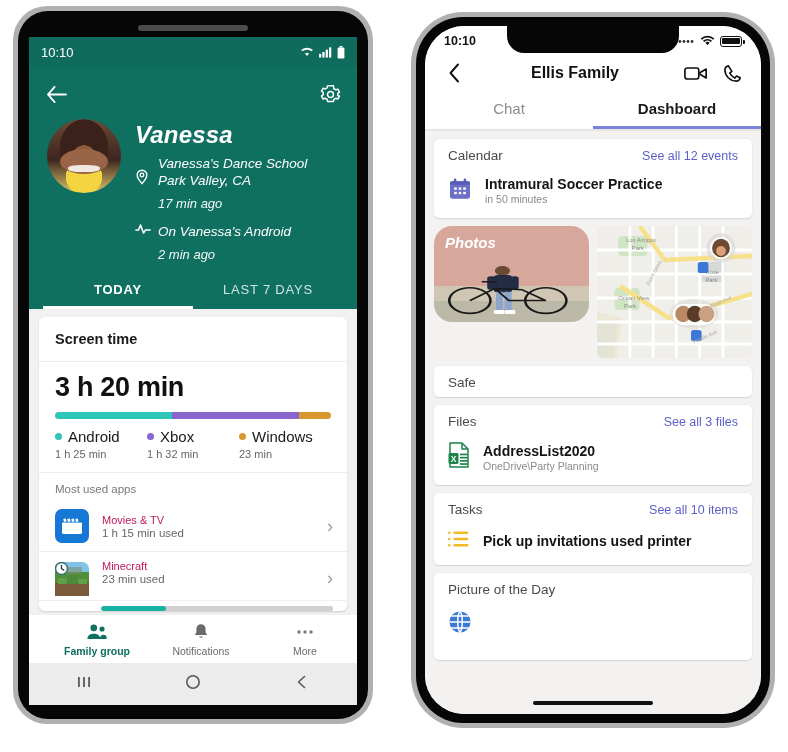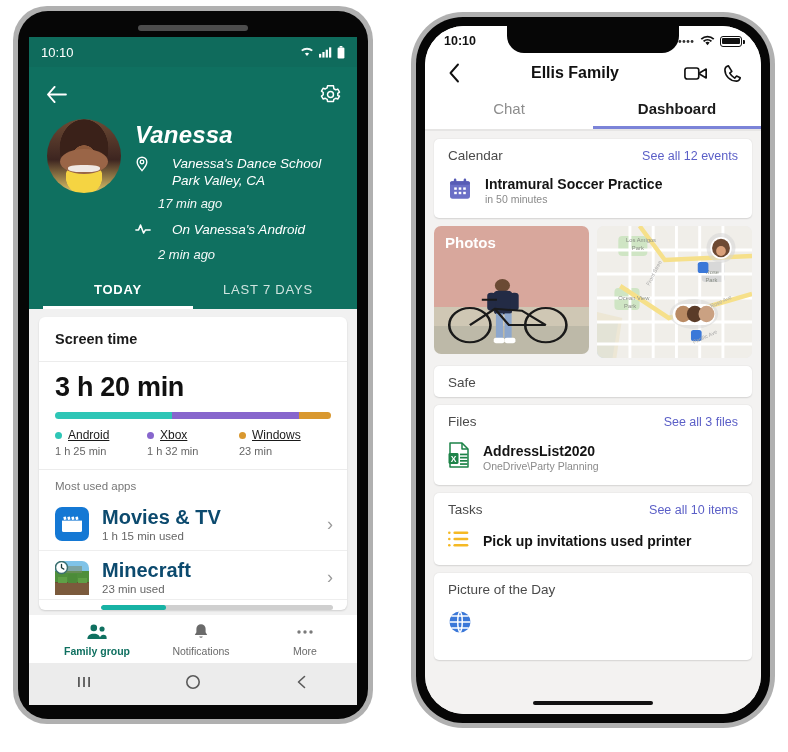--- a/index.html
+++ b/index.html
@@ -69,49 +69,49 @@
   }
   .avatar::after{
     content:""; position:absolute; left:18%; top:40%; width:64%; height:34%;
     border-radius:50%; background:#9a6547;
   }
   .avatar::before{
     content:""; position:absolute; left:28%; top:62%; width:44%; height:10%;
     border-radius:40%; background:#fff; opacity:.85; z-index:2;
   }
   .pname { font-size:24px; font-weight:bold; letter-spacing:.2px; margin-bottom:6px; }
-  .meta-line { display:flex; gap:22px; align-items:flex-start; font-size:13.5px; line-height:17px; }
+  .meta-line { display:flex; gap:8px; align-items:flex-end; font-size:13.5px; line-height:17px; }
   .meta-ic { width:15px; flex:none; margin-top:1px; }
   .meta-sub { font-size:13px; opacity:.95; margin-top:7px; }
   .meta-block { margin-bottom:10px; }
   .and-tabs { display:flex; margin-top:4px; }
   .and-tab {
     flex:1; text-align:center; font-size:13px; letter-spacing:.8px;
     padding-bottom:9px; color:#cfe4df; cursor:pointer;
   }
   .and-tab.active { color:#fff; font-weight:bold; border-bottom:3px solid #fff; }
 
   
   .and-body { flex:1; background:#f1f1f1; padding:8px 10px 0 10px; overflow:hidden; }
   .card-white { background:#fff; border-radius:6px; box-shadow:0 1px 2px rgba(0,0,0,.14); }
   .card-title { font-size:14.5px; font-weight:bold; color:#1a1a1a; padding:14px 16px; border-bottom:1px solid #ececec; }
   .st-body { padding:10px 16px 12px 16px; border-bottom:1px solid #ececec; }
   .st-total { font-size:27px; font-weight:bold; color:#111; letter-spacing:-.3px; }
   .st-bar { display:flex; height:7px; border-radius:4px; overflow:hidden; margin:9px 0 9px 0; }
   .st-legend { display:flex; }
   .lg { flex:1; }
-  .lg-top { display:flex; align-items:center; gap:6px; font-size:12px; color:#1a1a1a;text-decoration:underline; }
+  .lg-top { display:flex; align-items:center; gap:6px; font-size:15px; color:#1a1a1a; }
   .dot { width:7px; height:7px; border-radius:50%; flex:none; }
   .lg-sub { font-size:11px; color:#666; margin-top:3px; }
   .mua-label { font-size:11.5px; color:#777; padding:10px 16px 6px 16px; }
   .app-row { display:flex; align-items:center; gap:13px; padding:8px 14px 8px 16px; border-bottom:1px solid #eee; }
   .app-row:last-child { border-bottom:none; }
   .app-icon { width:34px; height:34px; border-radius:7px; flex:none; position:relative; }
   .app-text { flex:1; }
-  .app-name { font-size:20px; font-weight:bold; color:#0c4a6e; }
+  .app-name { font-size:11px; font-weight:normal; color:#be185d; }
   .app-sub { font-size:11.5px; color:#666; margin-top:1px; }
   .chev { color:#9a9a9a; font-size:18px; }
   .mc-prog { height:5px; background:#cfcfcf; border-radius:3px; margin:5px 14px 0 62px; overflow:hidden; }
   .mc-prog > i { display:block; height:100%; background:#17b2a4; border-radius:3px; }
 
   
   .and-nav { background:#fff; display:flex; padding:7px 0 6px 16px; }
   .nav-item { flex:1; text-align:center; cursor:pointer; }
   .nav-ic { height:20px; display:flex; align-items:center; justify-content:center; }
   .nav-lb { font-size:10.5px; margin-top:3px; color:#6a6a6a; }
@@ -160,23 +160,24 @@
   .ios-card { background:#fff; border-radius:5px; margin-bottom:8px; box-shadow:0 .5px 1.5px rgba(0,0,0,.13); overflow:hidden; }
   .ios-card-head { display:flex; align-items:center; justify-content:space-between; padding:9px 14px 7px 14px; }
   .ios-card-title { font-size:13.5px; color:#4a4a4a; }
   .ios-link { font-size:12.5px; color:#5b5fc7; cursor:pointer; }
   .ios-row { display:flex; align-items:center; gap:13px; padding:6px 14px 13px 14px; }
   .ios-row-main { font-size:14px; font-weight:bold; color:#141414; }
   .ios-row-sub { font-size:10.5px; color:#8a8a8a; margin-top:1px; }
 
   .media-row { display:flex; gap:8px; margin-bottom:8px; }
   .photo-tile {
-    flex:1; height:128px; border-radius:7px; overflow:hidden; position:relative;
+    flex:1; height:96px; border-radius:18px; overflow:hidden; position:relative;
     background:
       linear-gradient(180deg, #d8a79c 0 63%, #cfc7b4 63% 78%, #bdb9a8 78% 100%);
+    font-style: italic;
   }
   .photo-tile .plabel { position:absolute; top:8px; left:11px; color:#fff; font-size:15px; font-weight:bold; z-index:3; }
   .ptile-bike { position:absolute; left:8%; bottom:3%; width:84%; height:62%; }
   .map-tile {
     flex:1; height:132px; border-radius:7px; overflow:hidden; position:relative;
     background:#eceae5;
   }
 </style>
 </head>
 <body>

